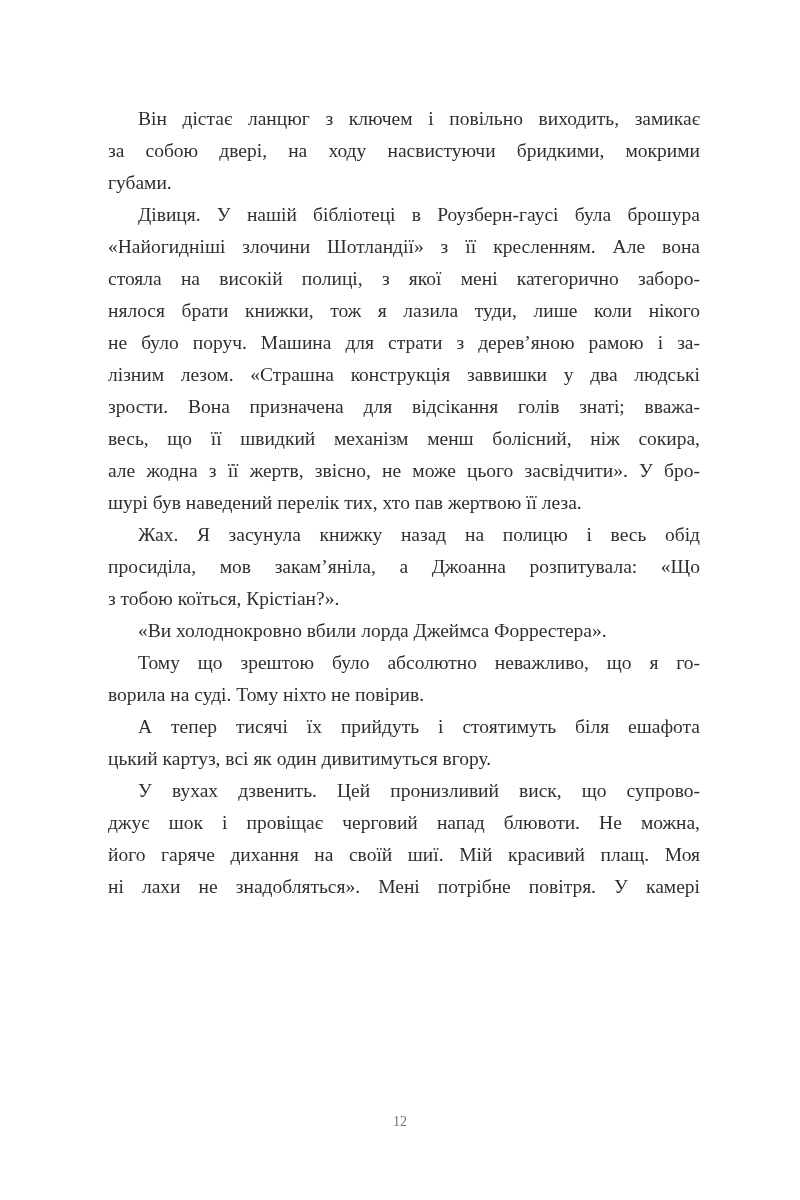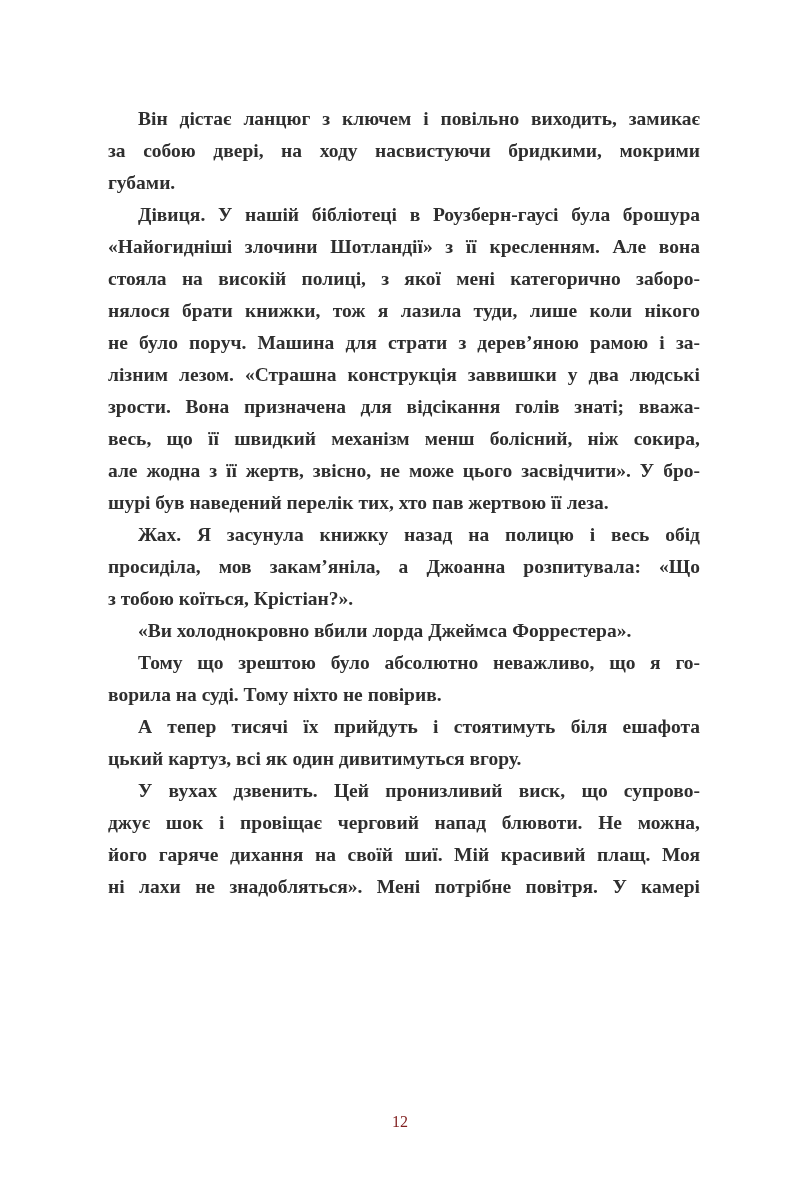--- a/index.html
+++ b/index.html
@@ -22,44 +22,43 @@
     top: 103px;
     width: 592px;
     font-family: "Liberation Serif", "DejaVu Serif", serif;
     font-size: 19.5px;
     line-height: 32px;
     color: #2f2f2f;
   }
   .paragraph {
     margin: 0;
     padding: 0;
-    font-weight: bold;
   }
   .line {
     text-align: justify;
     text-align-last: justify;
     white-space: normal;
     height: 32px;
   }
   .line.para-first {
     text-indent: 30px;
   }
   .line.para-last {
     text-align-last: left;
   }
   .page-number {
     position: absolute;
     left: 0;
     top: 1110px;
     width: 800px;
     text-align: center;
     font-family: "Liberation Serif", "DejaVu Serif", serif;
-    font-size: 16px;
+    font-size: 14px;
     line-height: 24px;
-    color: #7f1d1d;
+    color: #737373;
   }
 </style>
 </head>
 <body>
 
 <div class="book-page">
   <div class="text-block" id="text-block">
       <div class="paragraph">
         <div class="line para-first">Він дістає ланцюг з ключем і повільно виходить, замикає</div>
         <div class="line">за собою двері, на ходу насвистуючи бридкими, мокрими</div>

